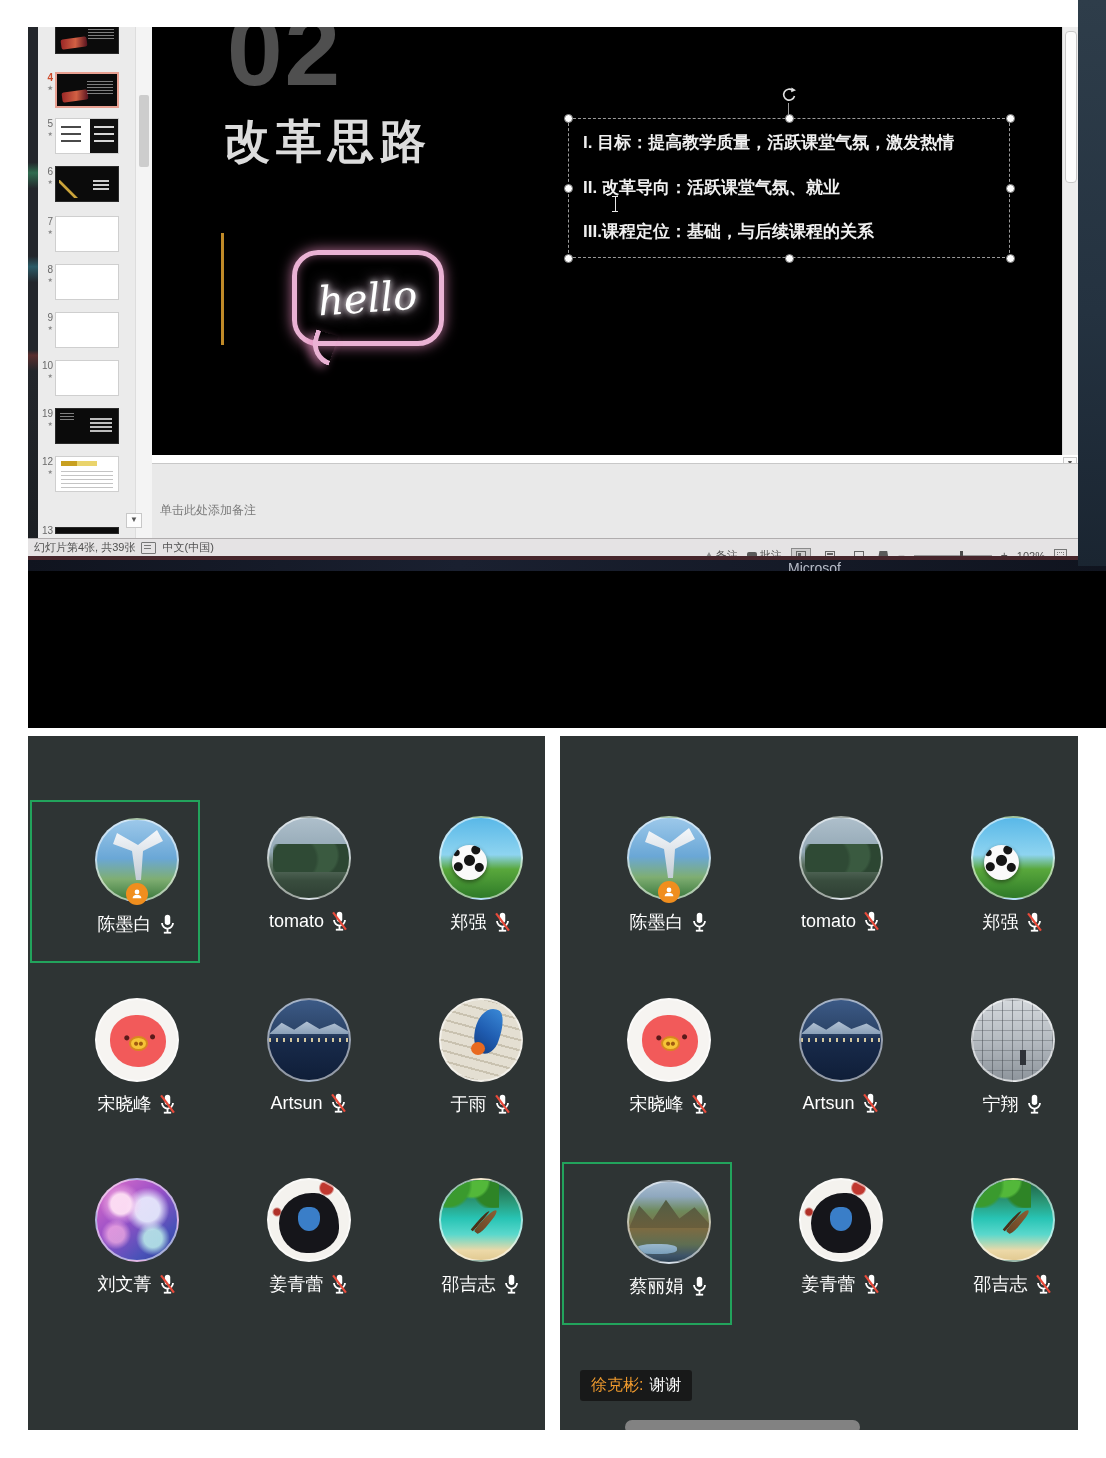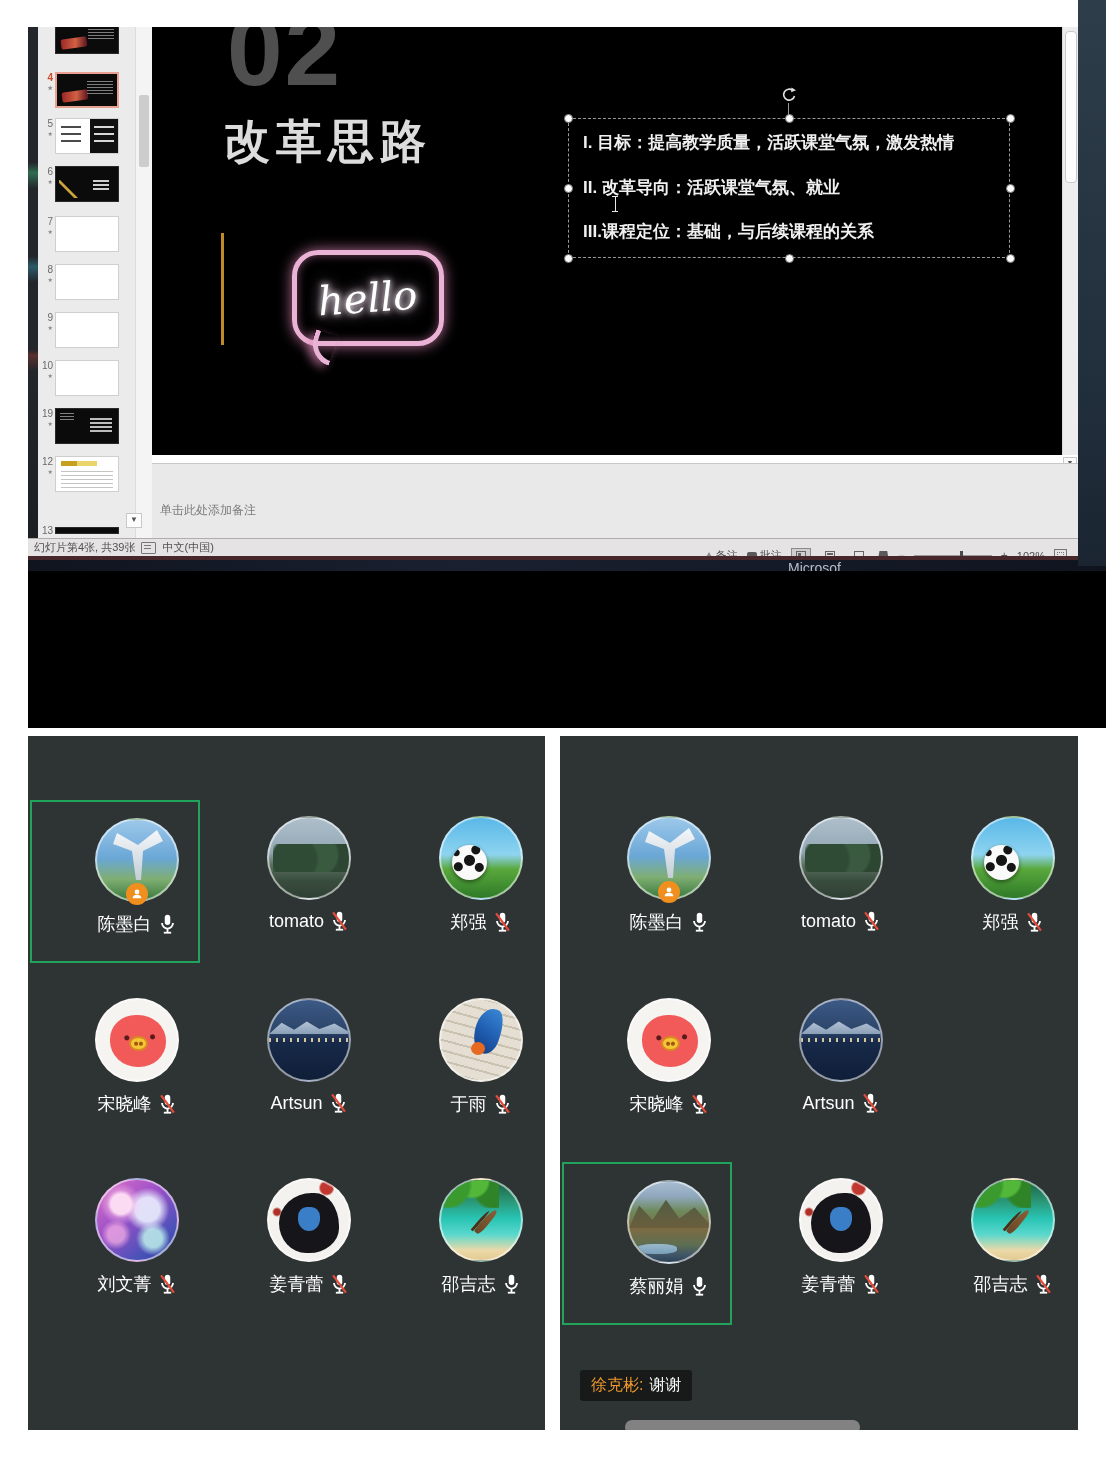--- a/index.html
+++ b/index.html
@@ -605,20 +605,36 @@
         <svg class="mic" viewBox="0 0 20 24">
           <rect x="7" y="2" width="6" height="11" rx="3" fill="#fff"></rect>
           <path d="M4 11 a6 6 0 0 0 12 0" stroke="#fff" stroke-width="2" fill="none"></path>
           <line x1="10" y1="17.5" x2="10" y2="21" stroke="#fff" stroke-width="2"></line>
           <line x1="6" y1="21.5" x2="14" y2="21.5" stroke="#fff" stroke-width="2"></line>
           <line class="slash" x1="3" y1="2.5" x2="17" y2="21.5" stroke="#e84a3a" stroke-width="2.4"></line>
         </svg>
       </div>
     </div>
 
+    <div class="tile" style="left: 346px; top: 246px;">
+      <div class="avatar-wrap">
+        <div class="avatar a-building"></div>
+
+      </div>
+      <div class="name-row">
+        <span class="pname">宁翔</span>
+        <svg class="mic" viewBox="0 0 20 24">
+          <rect x="7" y="2" width="6" height="11" rx="3" fill="#fff"></rect>
+          <path d="M4 11 a6 6 0 0 0 12 0" stroke="#fff" stroke-width="2" fill="none"></path>
+          <line x1="10" y1="17.5" x2="10" y2="21" stroke="#fff" stroke-width="2"></line>
+          <line x1="6" y1="21.5" x2="14" y2="21.5" stroke="#fff" stroke-width="2"></line>
+          <line class="slash" x1="3" y1="2.5" x2="17" y2="21.5" stroke="#e84a3a" stroke-width="2.4"></line>
+        </svg>
+      </div>
+    </div>
 
     <div class="tile selected" style="left: 2px; top: 426px;">
       <div class="avatar-wrap">
         <div class="avatar a-mountain"></div>
 
       </div>
       <div class="name-row">
         <span class="pname">蔡丽娟</span>
         <svg class="mic" viewBox="0 0 20 24">
           <rect x="7" y="2" width="6" height="11" rx="3" fill="#fff"></rect>

